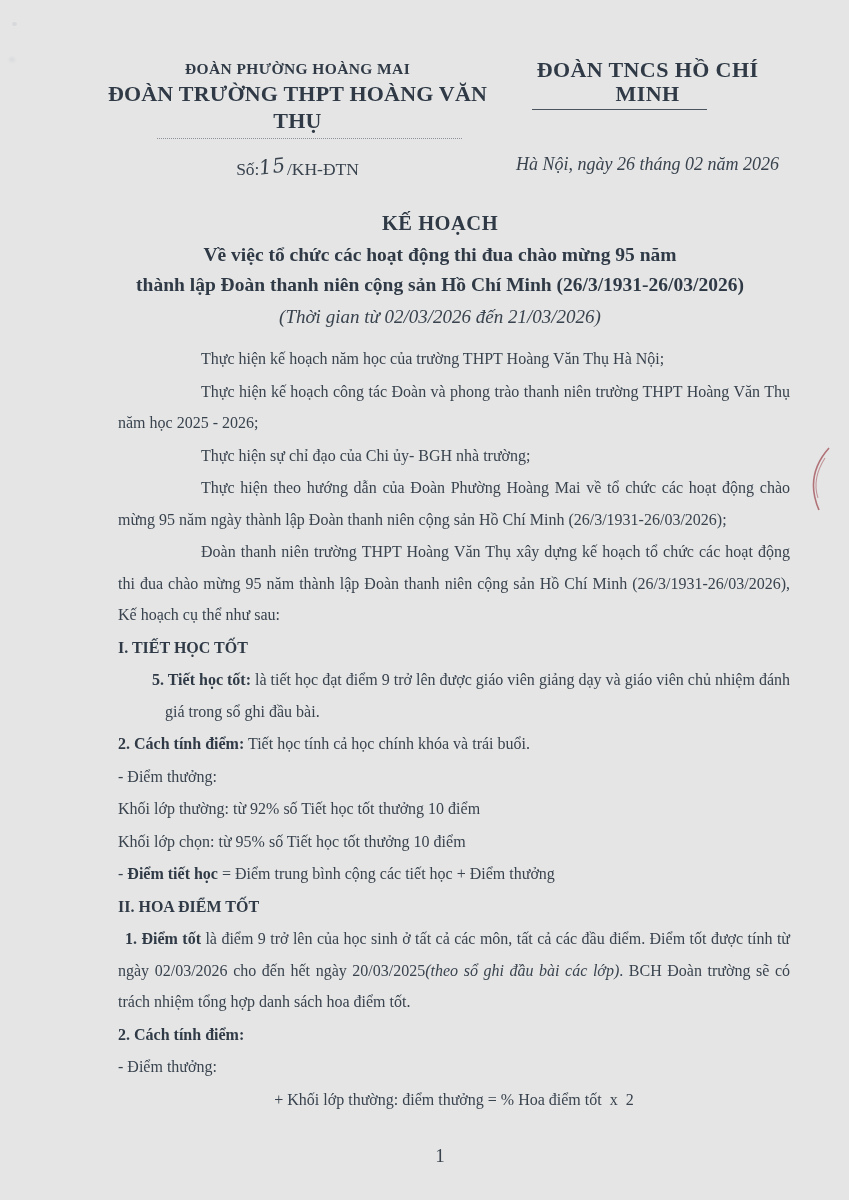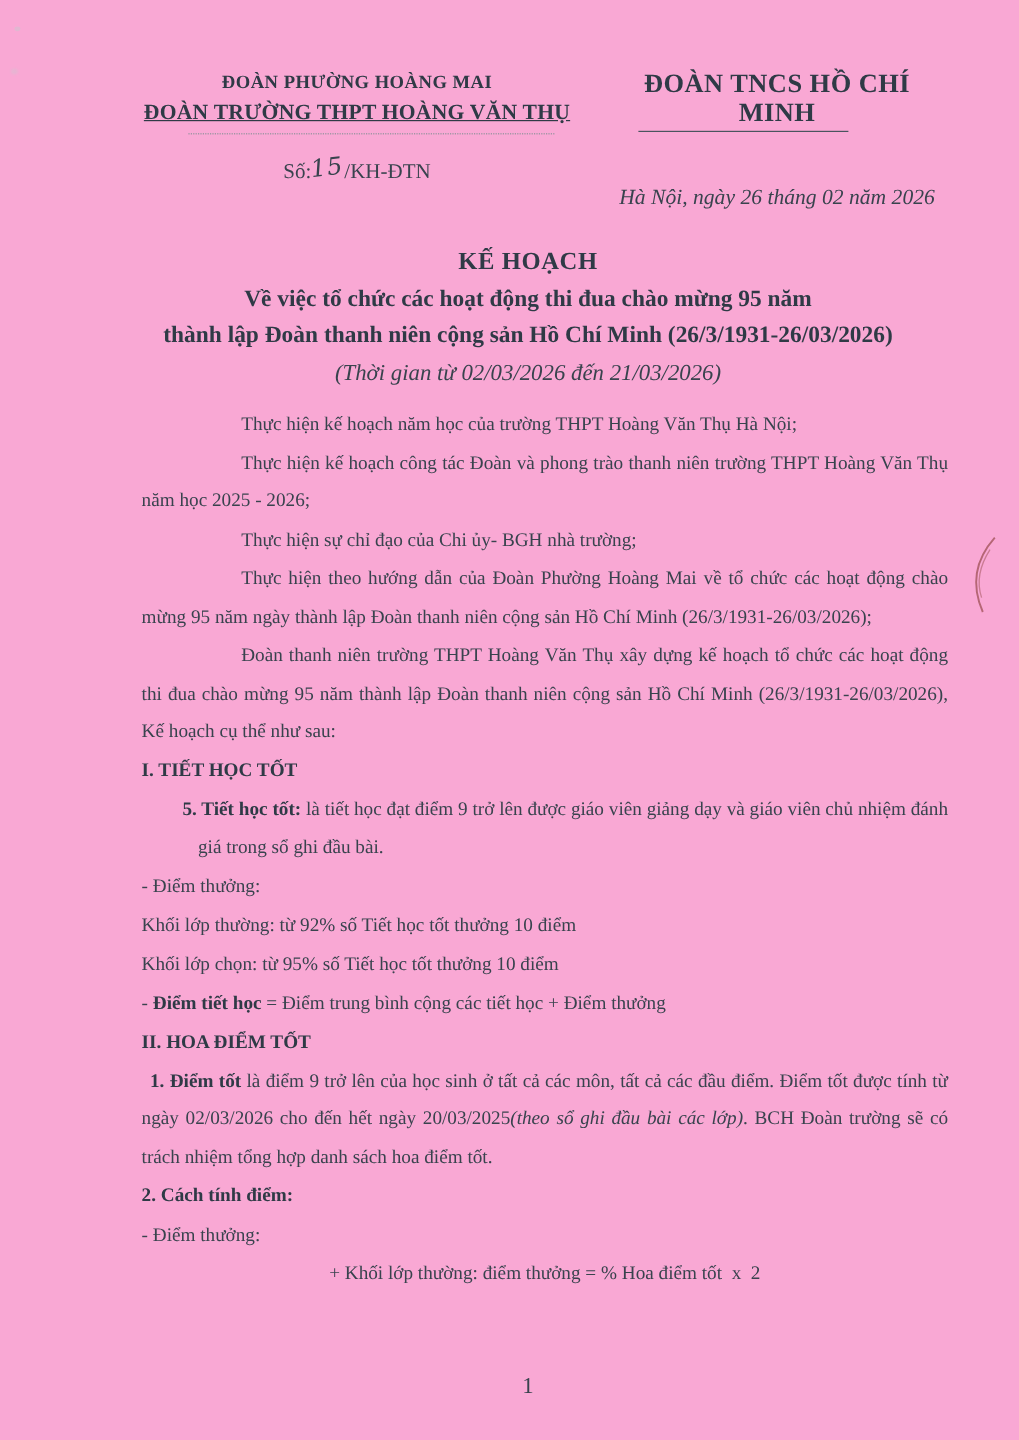--- a/index.html
+++ b/index.html
@@ -4,35 +4,35 @@
 <style>
   :root { --ink:#39434e; --bold-ink:#2f3a46; }
   html,body { margin:0; padding:0; }
   body {
     width:849px; height:1200px; background:#ffffff;
     font-family:"Liberation Serif","DejaVu Serif",serif;
     color:var(--ink);
   }
   .page {
     position:relative; width:849px; height:1200px; box-sizing:border-box;
-    background:#f9a8d4; overflow:hidden;
+    background:#e5e5e5; overflow:hidden;
     padding:58px 59px 0 90px;
   }
   
   .speck { position:absolute; border-radius:50%; background:#c6cacf; }
   .speck.s1 { left:12px; top:22px; width:5px; height:4px; opacity:.45; filter:blur(.5px); }
   .speck.s2 { left:9px;  top:57px; width:6px; height:5px; opacity:.35; filter:blur(1px); }
   .margin-mark { position:absolute; left:798px; top:442px; width:40px; height:74px; }
 
   
   .doc-header { display:flex; }
   .col-left  { width:415px; text-align:center; }
   .col-right { width:285px; text-align:center; }
   .org1 { font-size:15.5px; font-weight:bold; letter-spacing:.4px; line-height:22px; color:var(--bold-ink); }
-  .org2 { font-size:18px;   font-weight:bold; letter-spacing:.2px; line-height:27px; color:var(--bold-ink);text-decoration:underline; }
+  .org2 { font-size:22px;   font-weight:bold; letter-spacing:.2px; line-height:27px; color:var(--bold-ink); }
   .dotted-rule { width:305px; height:0; border-bottom:1.5px dotted #8d929a; margin:4px auto 0; transform:translateX(12px); }
   .doc-number { margin-top:17px; font-size:17.5px; }
   .handwritten {
     font-family:"DejaVu Serif",serif; font-style:italic; font-size:20px;
     display:inline-block; transform:rotate(-7deg) translateY(-2px); letter-spacing:1px;
   }
   .org-r { font-size:22px; font-weight:bold; letter-spacing:.4px; line-height:24px; color:var(--bold-ink); }
   .solid-rule { width:175px; height:0; border-bottom:1.5px solid #4a545f; margin:3px auto 0; transform:translateX(-28px); }
   .place-date { margin-top:44px; font-style:italic; font-size:18px; }
 
@@ -99,20 +99,21 @@
 
   <section class="body-text">
     <p class="indent">Thực hiện kế hoạch năm học của trường THPT Hoàng Văn Thụ Hà Nội;</p>
     <p class="indent">Thực hiện kế hoạch công tác Đoàn và phong trào thanh niên trường THPT Hoàng Văn Thụ năm học 2025 - 2026;</p>
     <p class="indent">Thực hiện sự chỉ đạo của Chi ủy- BGH nhà trường;</p>
     <p class="indent">Thực hiện theo hướng dẫn của Đoàn Phường Hoàng Mai về tổ chức các hoạt động chào mừng 95 năm ngày thành lập Đoàn thanh niên cộng sản Hồ Chí Minh (26/3/1931-26/03/2026);</p>
     <p class="indent">Đoàn thanh niên trường THPT Hoàng Văn Thụ xây dựng kế hoạch tổ chức các hoạt động thi đua chào mừng 95 năm thành lập Đoàn thanh niên cộng sản Hồ Chí Minh (26/3/1931-26/03/2026), Kế hoạch cụ thể như sau:</p>
 
     <p class="sec-heading">I. TIẾT HỌC TỐT</p>
     <p class="item-hang"><span class="lbl">5. Tiết học tốt:</span><span> là tiết học đạt điểm 9 trở lên được giáo viên giảng dạy và giáo viên chủ nhiệm đánh giá trong sổ ghi đầu bài.</span></p>
+    <p class="item-single"><span class="lbl">2. Cách tính điểm:</span><span> Tiết học tính cả học chính khóa và trái buổi.</span></p>
     <p class="line-bonus">- Điểm thưởng:</p>
     <p class="line-khoi1">Khối lớp thường: từ 92% số Tiết học tốt thưởng 10 điểm</p>
     <p class="line-khoi2">Khối lớp chọn: từ 95% số Tiết học tốt thưởng 10 điểm</p>
     <p class="line-formula"><span>- </span><span class="lbl">Điểm tiết học</span><span> = Điểm trung bình cộng các tiết học + Điểm thưởng</span></p>
 
     <p class="sec-heading">II.  HOA ĐIỂM TỐT</p>
     <p class="para-flush"><span class="lbl">1. Điểm tốt</span><span> là điểm 9 trở lên của học sinh ở tất cả các môn, tất cả các đầu điểm. Điểm tốt được tính từ ngày 02/03/2026 cho đến hết ngày 20/03/2025</span><span class="it">(theo sổ ghi đầu bài các lớp)</span><span>. BCH Đoàn trường sẽ có trách nhiệm tổng hợp danh sách hoa điểm tốt.</span></p>
     <p class="item2-s2 lbl">2. Cách tính điểm:</p>
     <p class="line-bonus2">- Điểm thưởng:</p>
     <p class="line-plus">+ Khối lớp thường: điểm thưởng = % Hoa điểm tốt &nbsp;x&nbsp; 2</p>

